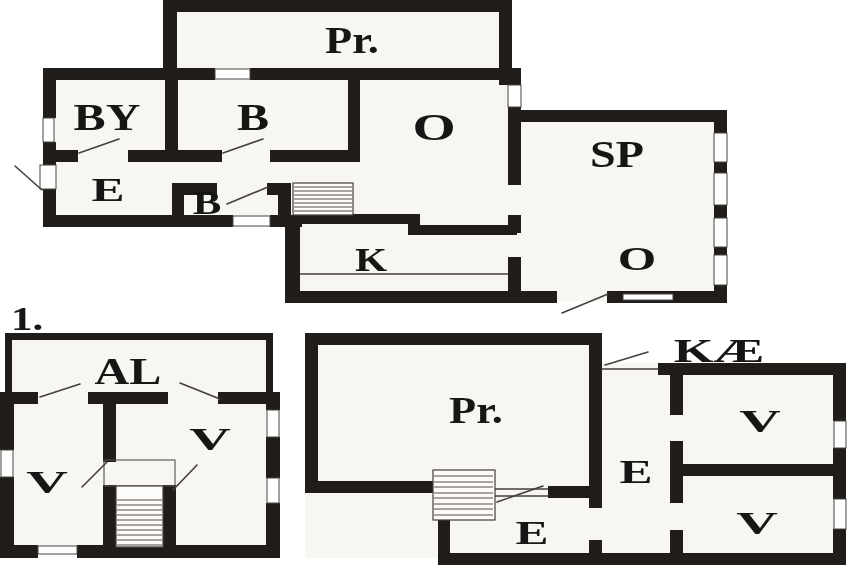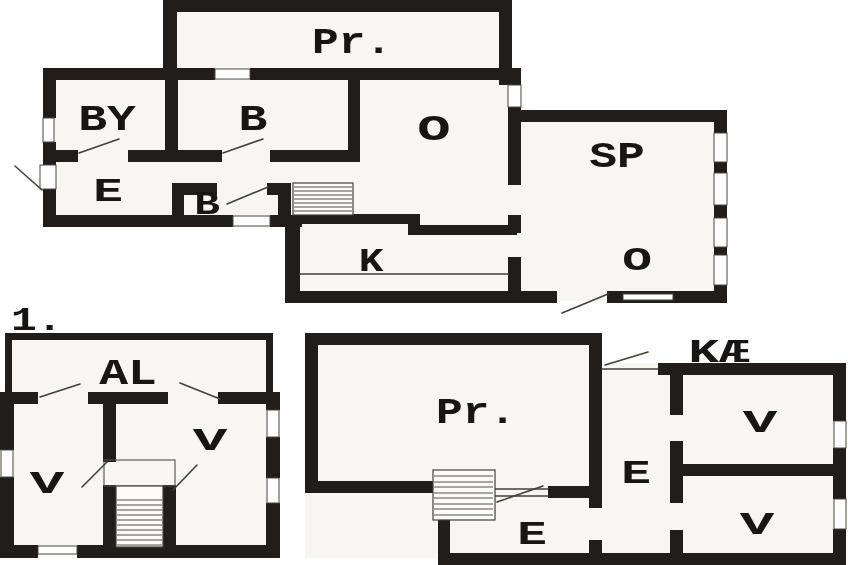--- a/index.html
+++ b/index.html
@@ -1,21 +1,21 @@
 <!DOCTYPE html>
 <html><head>
 <meta charset="utf-8">
 <style>
   html,body{margin:0;padding:0;background:#ffffff;}
   .stage{
     position:relative;
     width:848px;height:565px;
     background:#ffffff;
     overflow:hidden;
-    font-family:Liberation Mono, monospace;
+    font-family:Liberation Serif, serif;
   }
   svg{position:absolute;left:0;top:0;}
   .wall{fill:#201d1a;stroke:none;}
   .floor{fill:#f7f6f2;stroke:none;}
   .win{fill:#ffffff;stroke:#4a463f;stroke-width:1;}
   .dooropen{fill:#ffffff;stroke:#4a463f;stroke-width:1;}
   .thin{stroke:#44403a;stroke-width:1.6;fill:none;stroke-linecap:round;}
   .hatch{stroke:#55514a;stroke-width:1.2;fill:none;}
   .stairbox{fill:#fcfbf9;stroke:#44403a;stroke-width:1.2;}
   .landing{fill:none;stroke:#55514a;stroke-width:1.1;}

